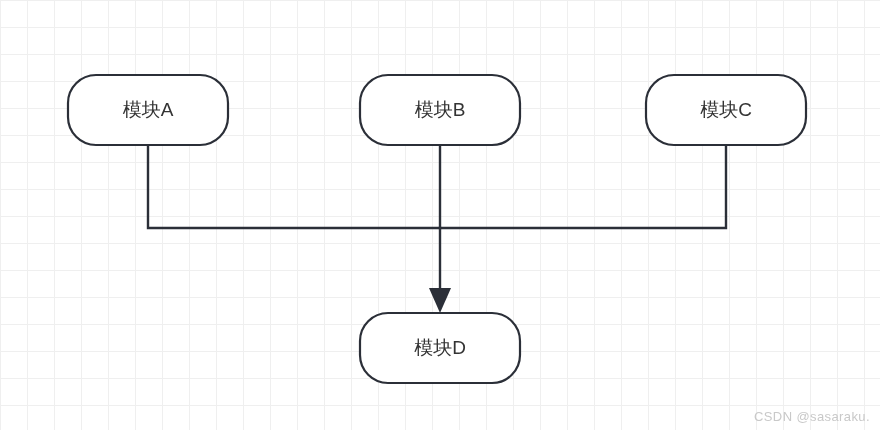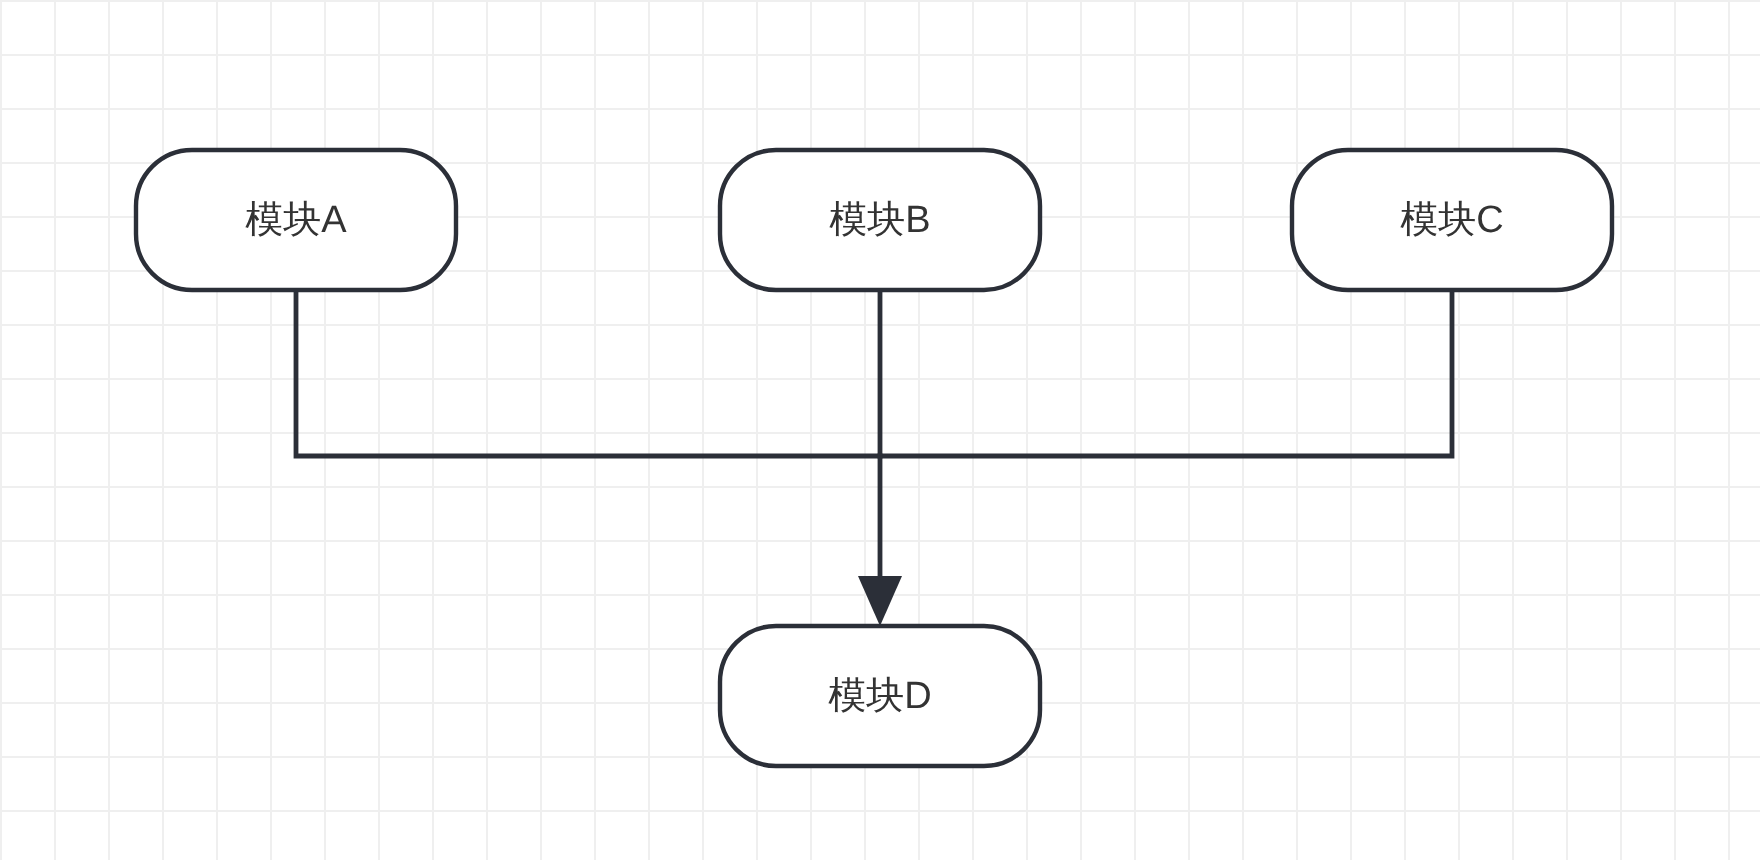--- a/index.html
+++ b/index.html
@@ -93,14 +93,15 @@
       <text class="node-label" x="726" y="111" fill="#333333">模块C</text>
     </g>
 
     <g>
       <rect class="node-box" y="313" width="160" height="70" rx="28" ry="28" x="360" fill="#ffffff" stroke="#2b2f38"></rect>
       <text class="node-label" x="440" y="349" fill="#333333">模块D</text>
     </g>
 
   </svg>
 
+  <div class="watermark" style="color: rgb(201, 201, 201);">CSDN @sasaraku.</div>
 
 </div>
 
 </body></html>

